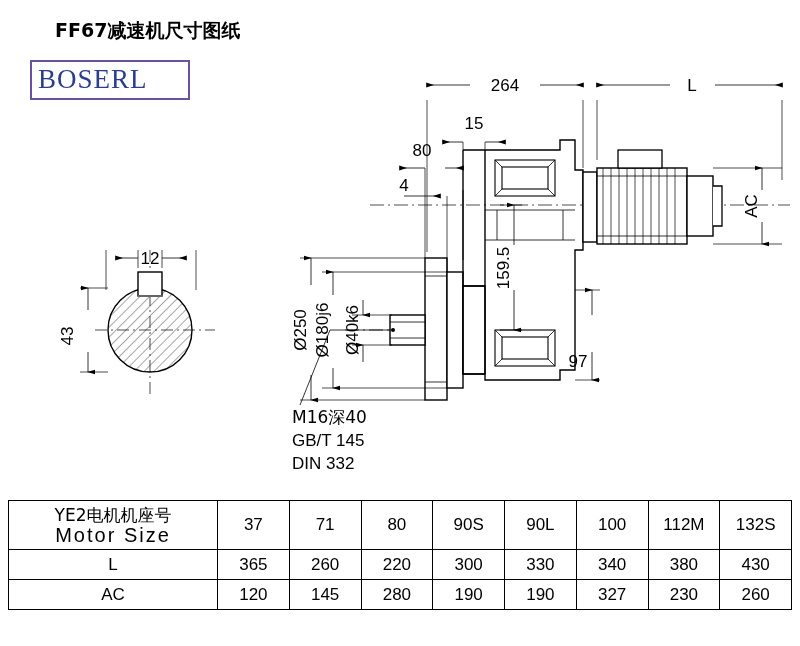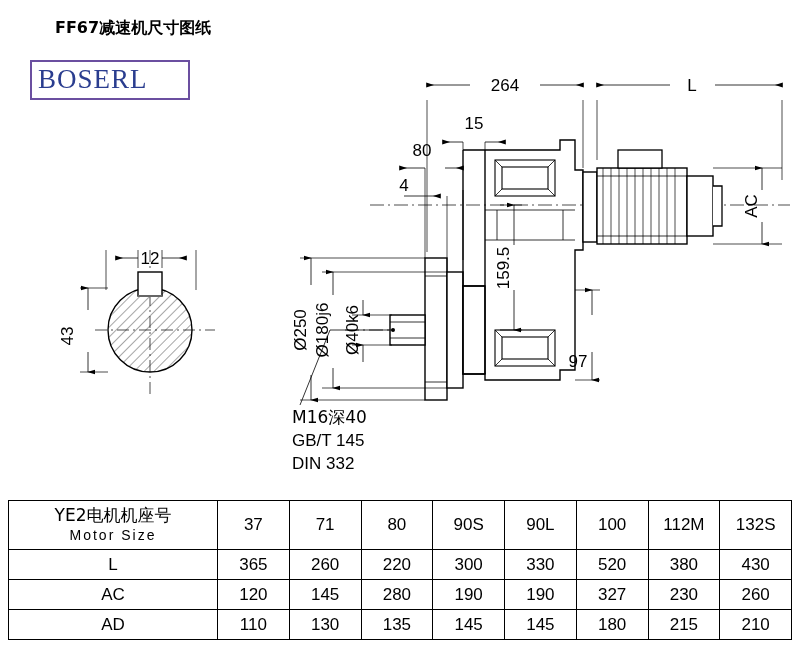--- a/index.html
+++ b/index.html
@@ -18,21 +18,21 @@
   .page {
     position: absolute;
     left: 0; top: 0;
     width: 800px;
     height: 646px;
   }
   #title {
     position: absolute;
     left: 55px;
     top: 18px;
-    font-size: 16px;
+    font-size: 19px;
     font-weight: bold;
     font-family: "DejaVu Sans", sans-serif;
     letter-spacing: 0px;
     white-space: nowrap;
   }
   #logo-box {
     position: absolute;
     left: 30px;
     top: 60px;
     width: 160px;
@@ -79,21 +79,21 @@
   }
   #spec-table tr.hdr td {
     height: 48px;
   }
   .hdr-cn {
     font-family: "DejaVu Sans", sans-serif;
     font-size: 17px;
     line-height: 20px;
   }
   .hdr-en {
-    font-size: 14px;
+    font-size: 20px;
     line-height: 20px;
     letter-spacing: 2px;
   }
   .dim-txt {
     font-family: "Liberation Sans", sans-serif;
   }
 </style>
 </head>
 <body>
 
@@ -340,42 +340,31 @@
         <td>112M</td>
         <td>132S</td>
       </tr>
       <tr>
         <td class="lbl">L</td>
         <td>365</td>
         <td>260</td>
         <td>220</td>
         <td>300</td>
         <td>330</td>
-        <td>520</td>
+        <td>340</td>
         <td>380</td>
         <td>430</td>
       </tr>
       <tr>
         <td class="lbl">AC</td>
         <td>120</td>
         <td>145</td>
         <td>280</td>
         <td>190</td>
         <td>190</td>
         <td>327</td>
         <td>230</td>
         <td>260</td>
       </tr>
-      <tr>
-        <td class="lbl">AD</td>
-        <td>110</td>
-        <td>130</td>
-        <td>135</td>
-        <td>145</td>
-        <td>145</td>
-        <td>180</td>
-        <td>215</td>
-        <td>210</td>
-      </tr>
     </tbody>
   </table>
 
 </div>
 
 </body></html>

